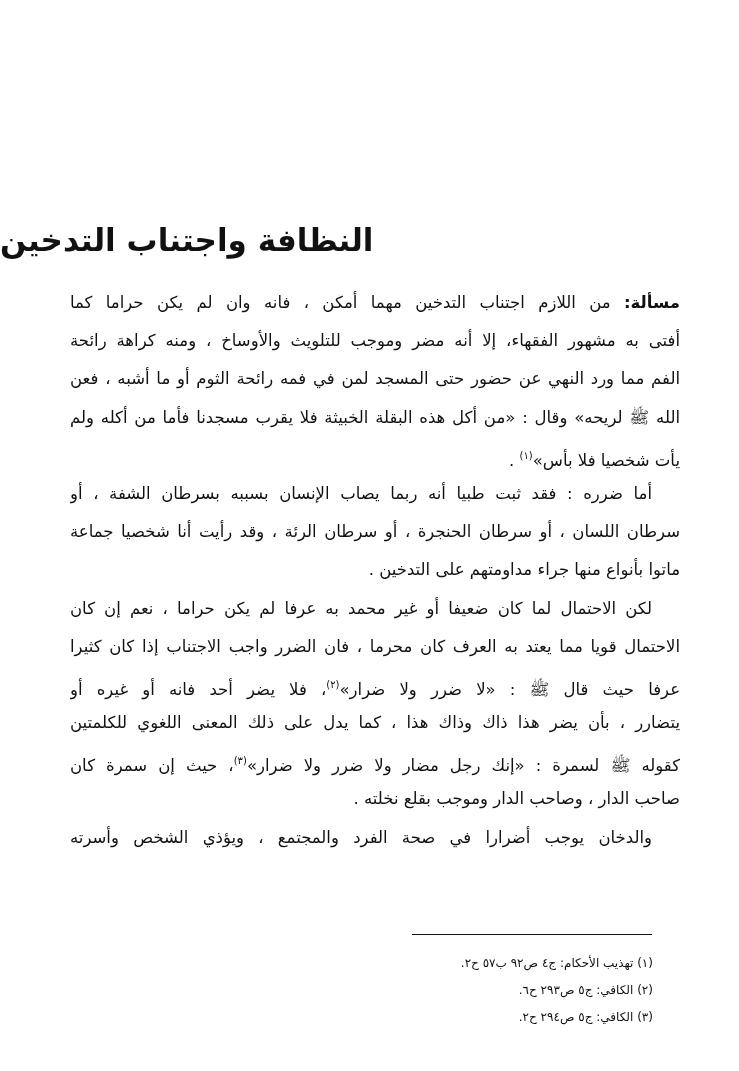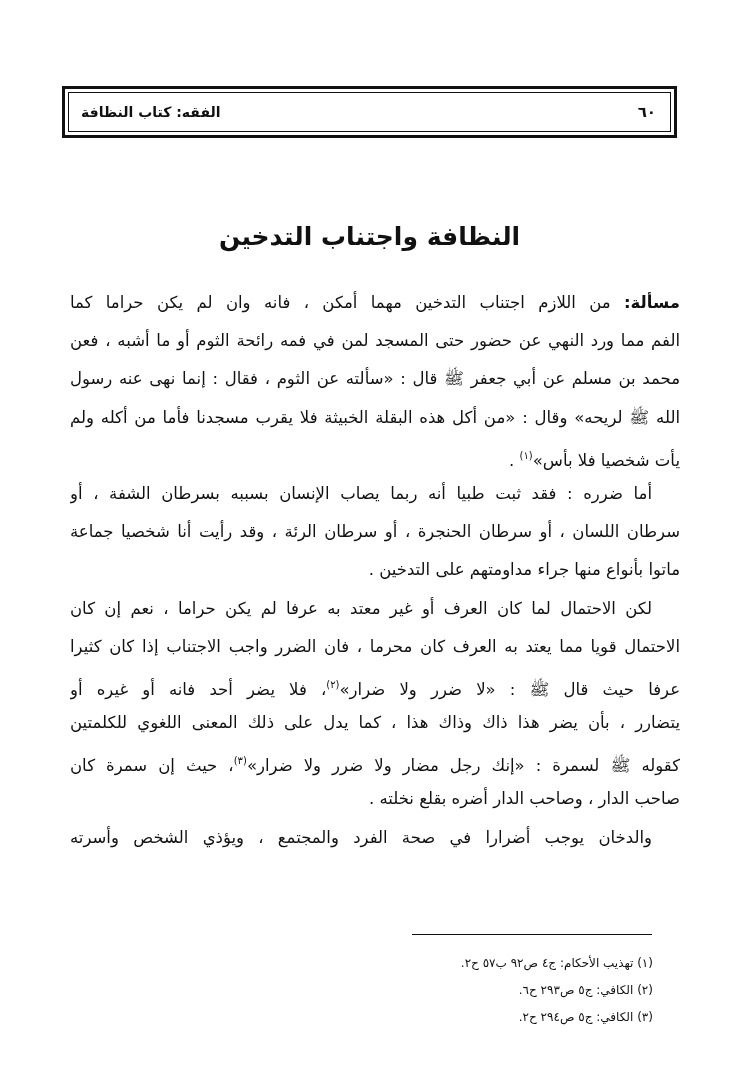--- a/index.html
+++ b/index.html
@@ -6,75 +6,69 @@
   body { width:739px; height:1071px; position:relative; overflow:hidden;
          font-family:"DejaVu Sans", sans-serif; color:#111; }
   .page { position:absolute; inset:0; }
   .header-box { position:absolute; left:62px; top:86px; width:615px; height:52px;
                 border:3px solid #111; box-sizing:border-box; }
   .header-inner { position:absolute; left:3px; top:3px; right:3px; bottom:3px;
                   border:1px solid #111; }
   .header-title { position:absolute; left:12px; top:11px; font-size:14px; font-weight:bold;
                   direction:rtl; }
   .header-page { position:absolute; right:14px; top:10px; font-size:15px; font-weight:bold; }
-  .title { position:absolute; left:0; right:0; top:222px; text-align:center;
-           font-size:25px; font-weight:bold; direction:rtl; letter-spacing:0.5px; }
+  .title { position:absolute; left:0; right:0; top:222px; text-align:left;
+           font-size:31px; font-weight:bold; direction:rtl; letter-spacing:0.5px; }
   .body { position:absolute; left:70px; width:610px; top:284px; direction:rtl;
           font-family:"DejaVu Sans", sans-serif; font-size:16.5px; }
   .line { height:38.2px; line-height:38.2px; white-space:nowrap; text-align:justify;
           text-align-last:justify; overflow:hidden; }
   .line.last { text-align-last:right; }
   .line.indent { padding-right:28px; }
   .lead { font-weight:bold; }
   sup { font-size:10px; }
   .fn-rule { position:absolute; left:412px; width:240px; top:934px; height:0;
              border-top:1.5px solid #111; }
   .footnotes { position:absolute; right:86px; top:950px; direction:rtl; font-size:12px; }
   .footnote { height:27px; line-height:27px; white-space:nowrap; }
 </style>
 </head>
 <body>
 
 <div class="page">
 
-  <div class="header-box">
-    <div class="header-inner">
-      <span class="header-title">الفقه: كتاب النظافة</span>
-      <span class="header-page">٦٠</span>
-    </div>
-  </div>
 
   <div class="title">النظافة واجتناب التدخين</div>
 
   <div class="body">
 
     <div class="line">
       <span class="lead">مسألة:</span><span> من اللازم اجتناب التدخين مهما أمكن ، فانه وان لم يكن حراما كما</span>
     </div>
+    <div class="line">أفتى به مشهور الفقهاء، إلا أنه مضر وموجب للتلويث والأوساخ ، ومنه كراهة رائحة</div>
     <div class="line">الفم مما ورد النهي عن حضور حتى المسجد لمن في فمه رائحة الثوم أو ما أشبه ، فعن</div>
-    <div class="line">محمد بن مسلم عن أبي جعفر ﷺ قال : «سألته عن الثوم ، فقال : إنما نهى عنه رسول</div>
     <div class="line">الله ﷺ لريحه» وقال : «من أكل هذه البقلة الخبيثة فلا يقرب مسجدنا فأما من أكله ولم</div>
     <div class="line last">
       <span>يأت شخصيا فلا بأس»</span><sup>(١)</sup><span> .</span>
     </div>
 
     <div class="line indent">أما ضرره : فقد ثبت طبيا أنه ربما يصاب الإنسان بسببه بسرطان الشفة ، أو</div>
     <div class="line">سرطان اللسان ، أو سرطان الحنجرة ، أو سرطان الرئة ، وقد رأيت أنا شخصيا جماعة</div>
     <div class="line last">ماتوا بأنواع منها جراء مداومتهم على التدخين .</div>
 
-    <div class="line indent">لكن الاحتمال لما كان العرف أو غير معتد به عرفا لم يكن حراما ، نعم إن كان</div>
+    <div class="line indent">لكن الاحتمال لما كان ضعيفا أو غير محمد به عرفا لم يكن حراما ، نعم إن كان</div>
     <div class="line">الاحتمال قويا مما يعتد به العرف كان محرما ، فان الضرر واجب الاجتناب إذا كان كثيرا</div>
     <div class="line">
       <span>عرفا حيث قال ﷺ : «لا ضرر ولا ضرار»</span><sup>(٢)</sup><span>، فلا يضر أحد فانه أو غيره أو</span>
     </div>
     <div class="line">يتضارر ، بأن يضر هذا ذاك وذاك هذا ، كما يدل على ذلك المعنى اللغوي للكلمتين</div>
     <div class="line">
       <span>كقوله ﷺ لسمرة : «إنك رجل مضار ولا ضرر ولا ضرار»</span><sup>(٣)</sup><span>، حيث إن سمرة كان</span>
     </div>
-    <div class="line last">صاحب الدار ، وصاحب الدار أضره بقلع نخلته .</div>
+    <div class="line last">صاحب الدار ، وصاحب الدار وموجب بقلع نخلته .</div>
 
     <div class="line indent">والدخان يوجب أضرارا في صحة الفرد والمجتمع ، ويؤذي الشخص وأسرته</div>
   </div>
 
   <div class="fn-rule"></div>
 
   <div class="footnotes">
     <div class="footnote">(١) تهذيب الأحكام: ج٤ ص٩٢ ب٥٧ ح٢.</div>
     <div class="footnote">(٢) الكافي: ج٥ ص٢٩٣ ح٦.</div>
     <div class="footnote">(٣) الكافي: ج٥ ص٢٩٤ ح٢.</div>

